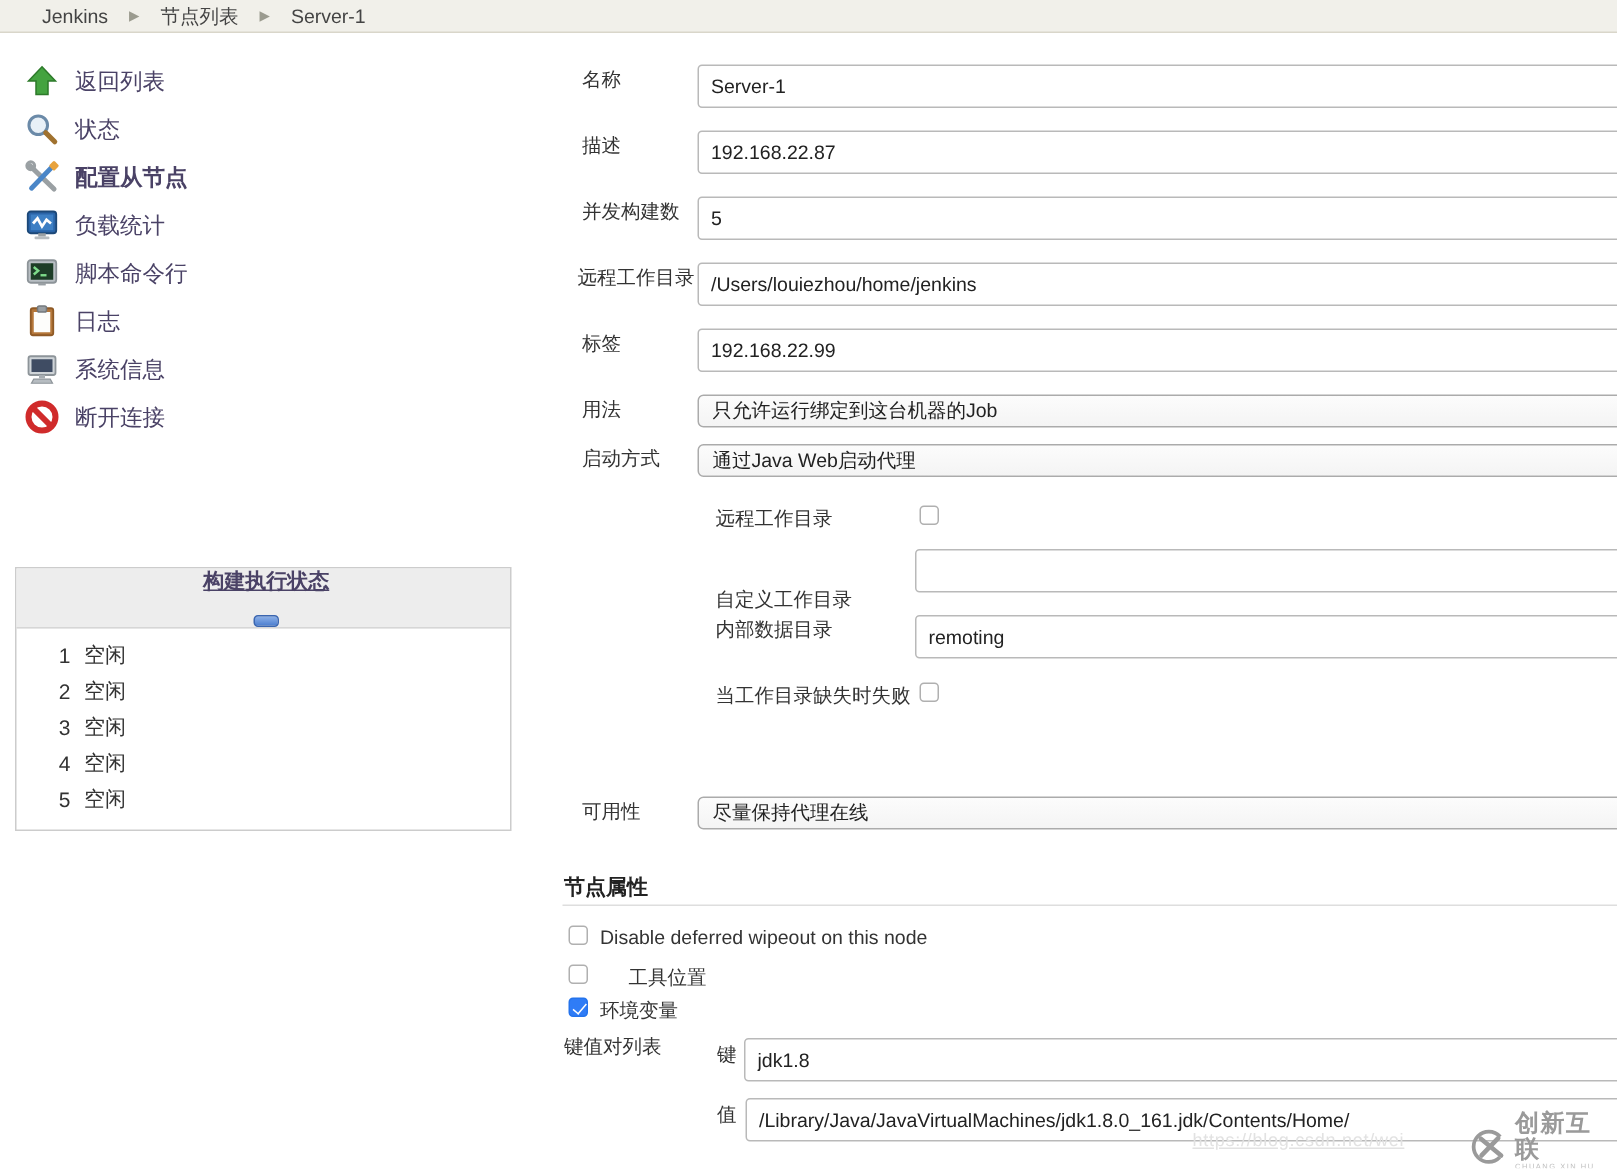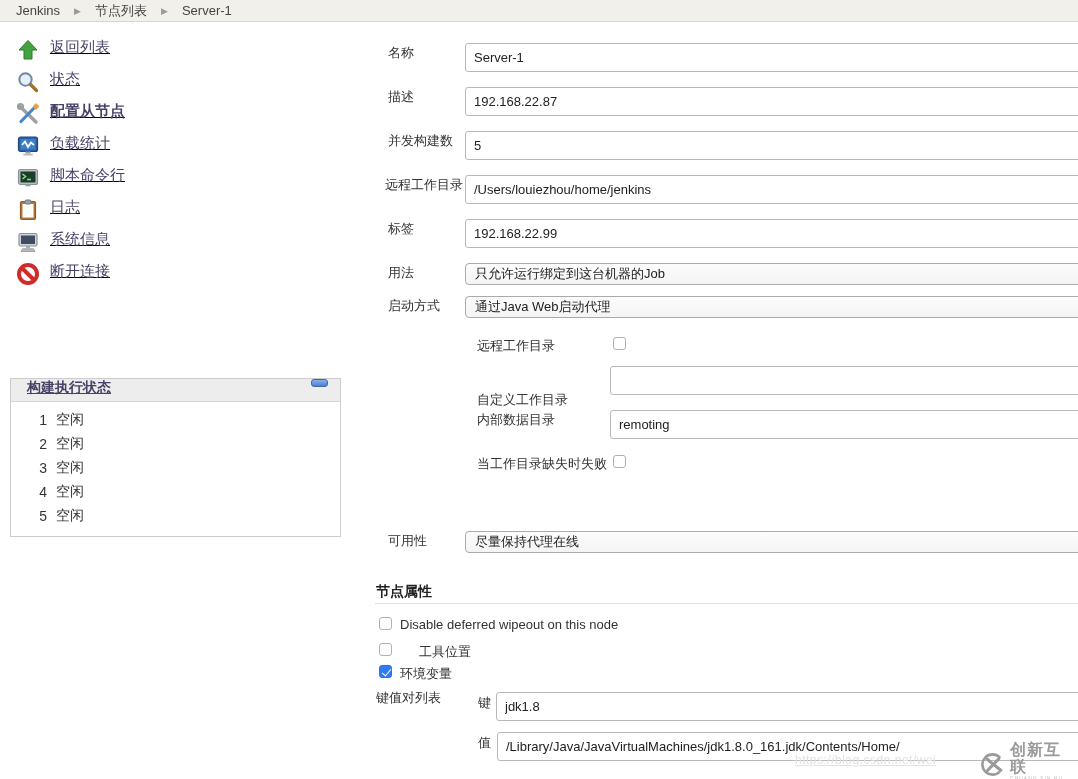--- a/index.html
+++ b/index.html
@@ -3,36 +3,36 @@
 <meta charset="utf-8">
 <style>
   * { margin: 0; padding: 0; box-sizing: border-box; }
   html, body { width: 1078px; height: 779px; overflow: hidden; background: #fff;
     font-family: "Liberation Sans", "DejaVu Sans", sans-serif; }
   #screen { position: relative; width: 1078px; height: 779px; background: #fff; overflow: hidden; }
 
   
   .topbar { position: absolute; left: 0; top: 0; width: 1078px; height: 22px;
     background: #f1f0ea; border-bottom: 1px solid #d9d6ca;
-    display: flex; align-items: center; padding-left: 16px; }
+    display: flex; align-items: center; padding-left: 28px; }
   .crumb { font-size: 13px; color: #444; text-decoration: none; cursor: pointer; }
   .crumb-sep { font-size: 9px; color: #9b9b8f; margin: 0 14px; }
 
   
   .sidebar { position: absolute; left: 8px; top: 38px; width: 330px; }
-  .side-item { height: 32px; display: flex; align-items: flex-start; gap: 10px; cursor: pointer; padding-left: 8px; text-decoration: underline; }
+  .side-item { height: 32px; display: flex; align-items: center; gap: 10px; cursor: pointer; padding-left: 8px; }
   .side-item .lbl { font-size: 15px; color: #4a4266; }
   .side-item.active .lbl { font-weight: bold; }
   .icon24 { width: 24px; height: 24px; flex: 0 0 24px; }
 
   
   .panel { position: absolute; left: 10px; top: 378px; width: 331px;
     border: 1px solid #cccccc; background: #fff; }
-  .panel-head { height: 23px; background: #ededed; border-bottom: 1px solid #d6d6d6;
-    display: flex; justify-content: space-between; padding: 0 12px 0 16px; }
+  .panel-head { height: 40px; background: #ededed; border-bottom: 1px solid #d6d6d6;
+    display: flex; align-items: center; justify-content: space-between; padding: 0 12px 0 16px; flex-direction: column; }
   .panel-title { font-size: 14px; font-weight: bold; color: #4a4266; text-decoration: underline; cursor: pointer; }
   .collapse-btn { width: 17px; height: 8px; border: 1px solid #3b66b0; border-radius: 3px;
     background: linear-gradient(#8cb0e8, #4d7fd0); cursor: pointer; }
   .panel-body { padding: 6px 0 8px 0; }
   .exec-row { height: 24px; display: flex; align-items: center; padding-left: 24px; }
   .exec-num { font-size: 14px; color: #333; width: 12px; text-align: right; }
   .exec-status { font-size: 14px; color: #333; margin-left: 9px; }
 
   
   .flabel { position: absolute; font-size: 13px; color: #333; white-space: nowrap; }

